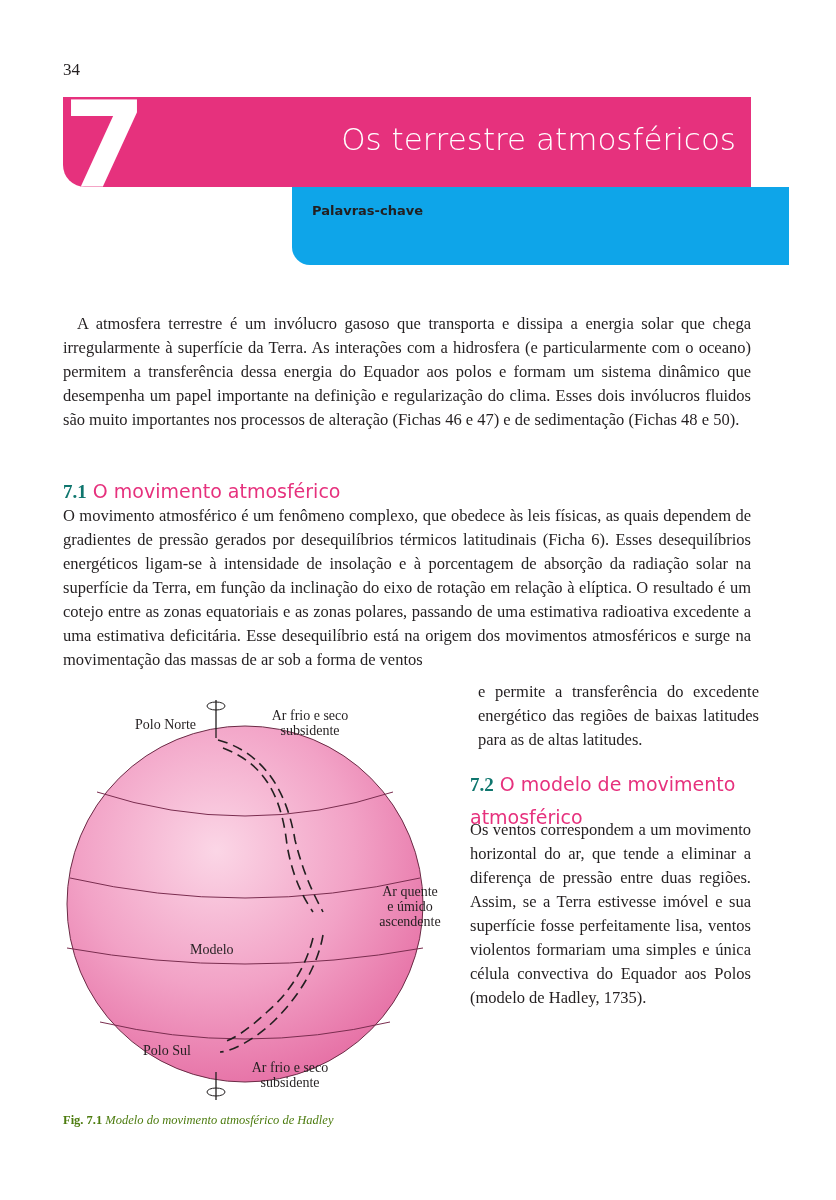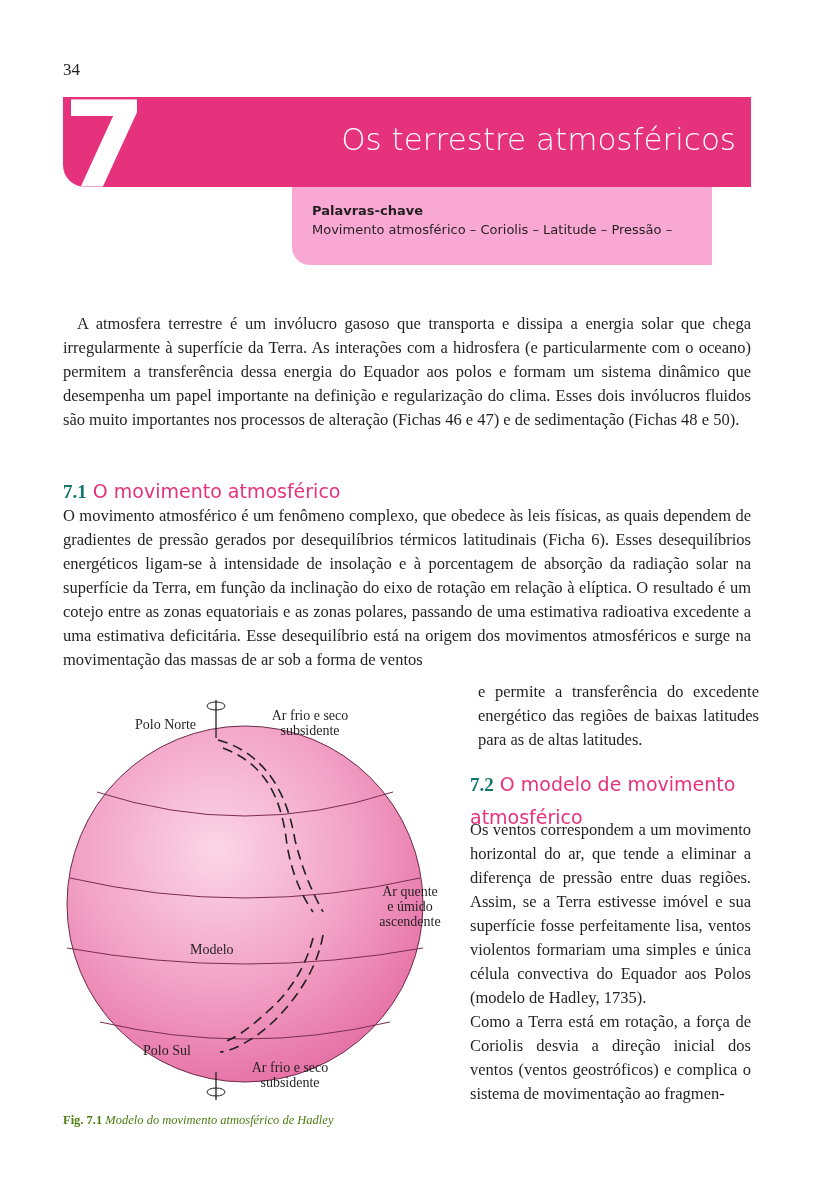--- a/index.html
+++ b/index.html
@@ -5,21 +5,21 @@
   html, body { margin:0; padding:0; }
   body { width:836px; height:1200px; background:#ffffff; position:relative; overflow:hidden;
          font-family:"DejaVu Serif", serif; color:#231f20; }
   .page-number { position:absolute; left:63px; top:60px; font-size:17px; font-family:"Liberation Serif", serif; }
   .chapter-band { position:absolute; left:63px; top:97px; width:688px; height:90px; background:#e6317d;
                   border-radius:0 0 0 22px; }
   .chapter-num { position:absolute; left:63px; top:86px; font-family:"DejaVu Sans", sans-serif; font-weight:bold;
                  font-size:120px; color:#ffffff; line-height:1; letter-spacing:-4px; }
   .chapter-title { position:absolute; right:100px; top:121px; font-family:"DejaVu Sans", sans-serif; font-size:31px;
                    color:#ffffff; font-weight:300; }
-  .keywords-box { position:absolute; left:292px; top:187px; width:420px; height:78px; background:#f9a8d4;
+  .keywords-box { position:absolute; left:292px; top:187px; width:497px; height:78px; background:#0ea5e9;
                   border-radius:0 0 0 18px; padding:14px 20px 0 20px; box-sizing:border-box;
                   font-family:"DejaVu Sans", sans-serif; font-size:13px; line-height:19px; color:#231f20; }
   .keywords-box .kw-title { font-weight:bold; }
   .body-text { font-family:"Liberation Serif", serif; font-size:16.5px; line-height:24px; text-align:justify; }
   .intro { position:absolute; left:63px; top:312px; width:688px; text-indent:14px; }
   .sec-heading { position:absolute; font-family:"DejaVu Sans", sans-serif; font-size:19px; color:#e6317d; }
   .sec-heading .num { font-family:"Liberation Serif", serif; color:#0f766e; font-weight:bold; }
   .sec71 { left:63px; top:480px; }
   .sec71-text { position:absolute; left:63px; top:504px; width:688px; text-indent:0; }
   .right-col { position:absolute; left:470px; width:281px; }
@@ -36,40 +36,38 @@
 <body>
 
 <div class="page-number">34</div>
 
 <div class="chapter-band"></div>
 <div class="chapter-num">7</div>
 <div class="chapter-title">Os terrestre atmosféricos</div>
 
 <div class="keywords-box">
   <div class="kw-title">Palavras-chave</div>
-  <div>Movimento atmosférico – Coriolis – Latitude – Pressão –</div>
 </div>
 
 <p class="body-text intro" style="margin:0;">A atmosfera terrestre é um invólucro gasoso que transporta e dissipa a energia solar que chega irregularmente à superfície da Terra. As interações com a hidrosfera (e particularmente com o oceano) permitem a transferência dessa energia do Equador aos polos e formam um sistema dinâmico que desempenha um papel importante na definição e regularização do clima. Esses dois invólucros fluidos são muito importantes nos processos de alteração (Fichas 46 e 47) e de sedimentação (Fichas 48 e 50).</p>
 
 <div class="sec-heading sec71">
   <span class="num">7.1</span>
   <span>O movimento atmosférico</span>
 </div>
 <p class="body-text sec71-text" style="margin:0;">O movimento atmosférico é um fenômeno complexo, que obedece às leis físicas, as quais dependem de gradientes de pressão gerados por desequilíbrios térmicos latitudinais (Ficha 6). Esses desequilíbrios energéticos ligam-se à intensidade de insolação e à porcentagem de absorção da radiação solar na superfície da Terra, em função da inclinação do eixo de rotação em relação à elíptica. O resultado é um cotejo entre as zonas equatoriais e as zonas polares, passando de uma estimativa radioativa excedente a uma estimativa deficitária. Esse desequilíbrio está na origem dos movimentos atmosféricos e surge na movimentação das massas de ar sob a forma de ventos</p>
 
 <p class="body-text right-col col-text-1" style="margin:8px;">e permite a transferência do excedente energético das regiões de baixas latitudes para as de altas latitudes.</p>
 
 <div class="sec-heading sec72">
   <span class="num">7.2</span>
   <span>O modelo de movimento atmosférico</span>
 </div>
 <div class="body-text right-col col-text-2">
   <p style="margin:0;">Os ventos correspondem a um movimento horizontal do ar, que tende a eliminar a diferença de pressão entre duas regiões. Assim, se a Terra estivesse imóvel e sua superfície fosse perfeitamente lisa, ventos violentos formariam uma simples e única célula convectiva do Equador aos Polos (modelo de Hadley, 1735).</p>
-  <p style="margin:0;">Como a Terra está em rotação, a força de Coriolis desvia a direção inicial dos ventos (ventos geostróficos) e complica o sistema de movimentação ao fragmen-</p>
 </div>
 
 <div class="figure">
   <svg width="410" height="420" viewBox="0 0 410 420">
     <defs>
       <radialGradient id="gl" cx="0.42" cy="0.35" r="0.7">
         <stop offset="0" stop-color="#fbd6e6"></stop>
         <stop offset="0.55" stop-color="#f2a2c6"></stop>
         <stop offset="1" stop-color="#e56da3"></stop>
       </radialGradient>

